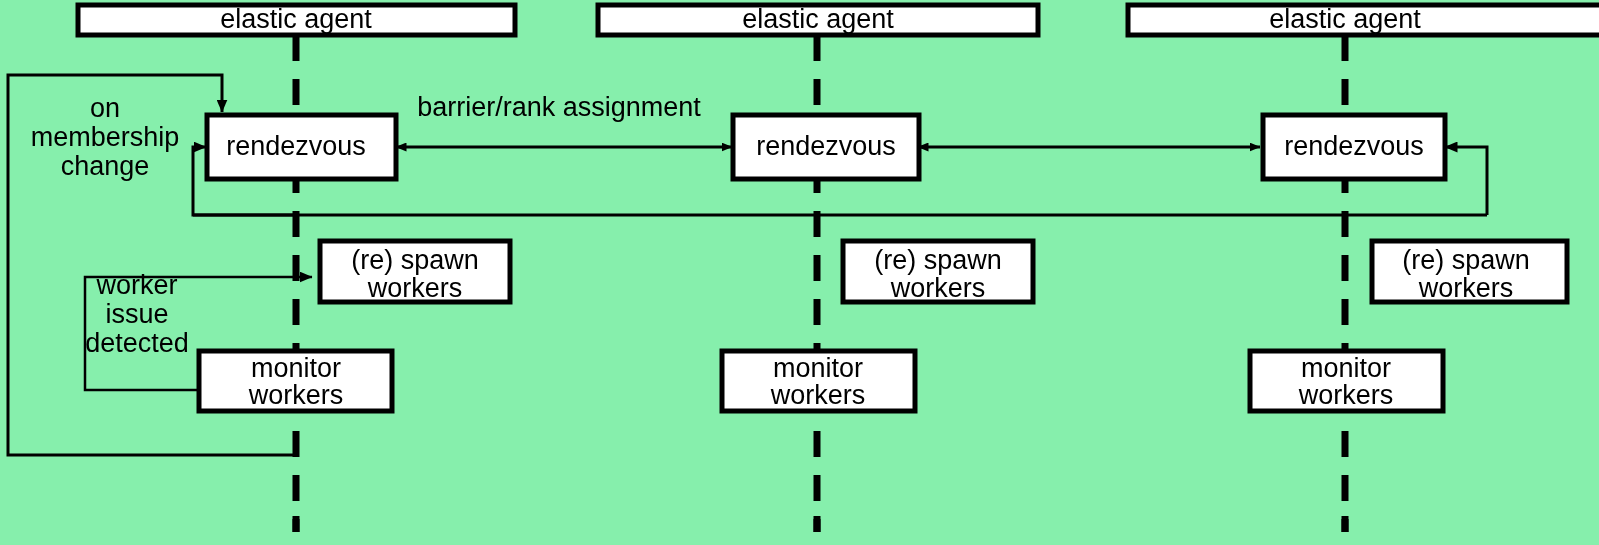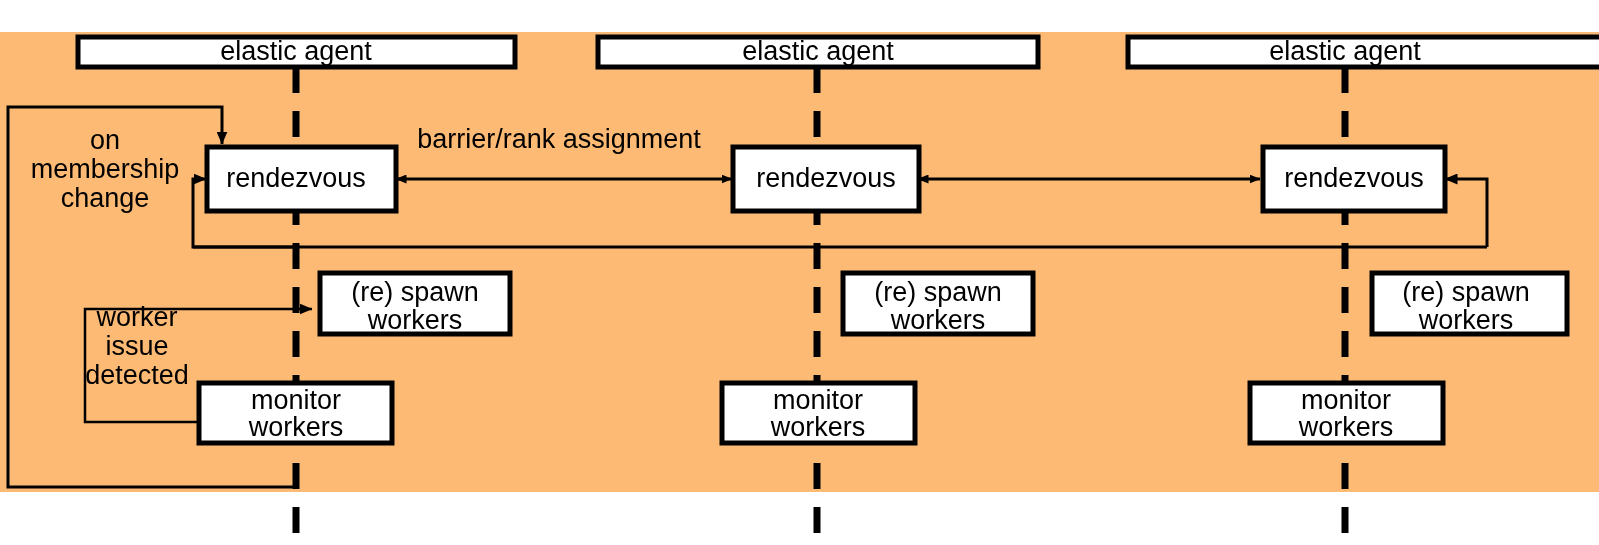--- a/index.html
+++ b/index.html
@@ -9,23 +9,22 @@
   }
   body {
     width: 1599px;
     height: 545px;
     overflow: hidden;
     font-family: "Liberation Sans", sans-serif;
   }
   #diagram-root {
     position: relative;
     width: 1599px;
-    height: 460px;
-    background: #fdba74;
-    margin-top: 32px;
+    height: 545px;
+    background: #86efac;
   }
   svg#diagram {
     display: block;
     width: 1599px;
     height: 545px;
   }
   .box-rect {
     fill: #ffffff;
     stroke: #000000;
     stroke-width: 5;

